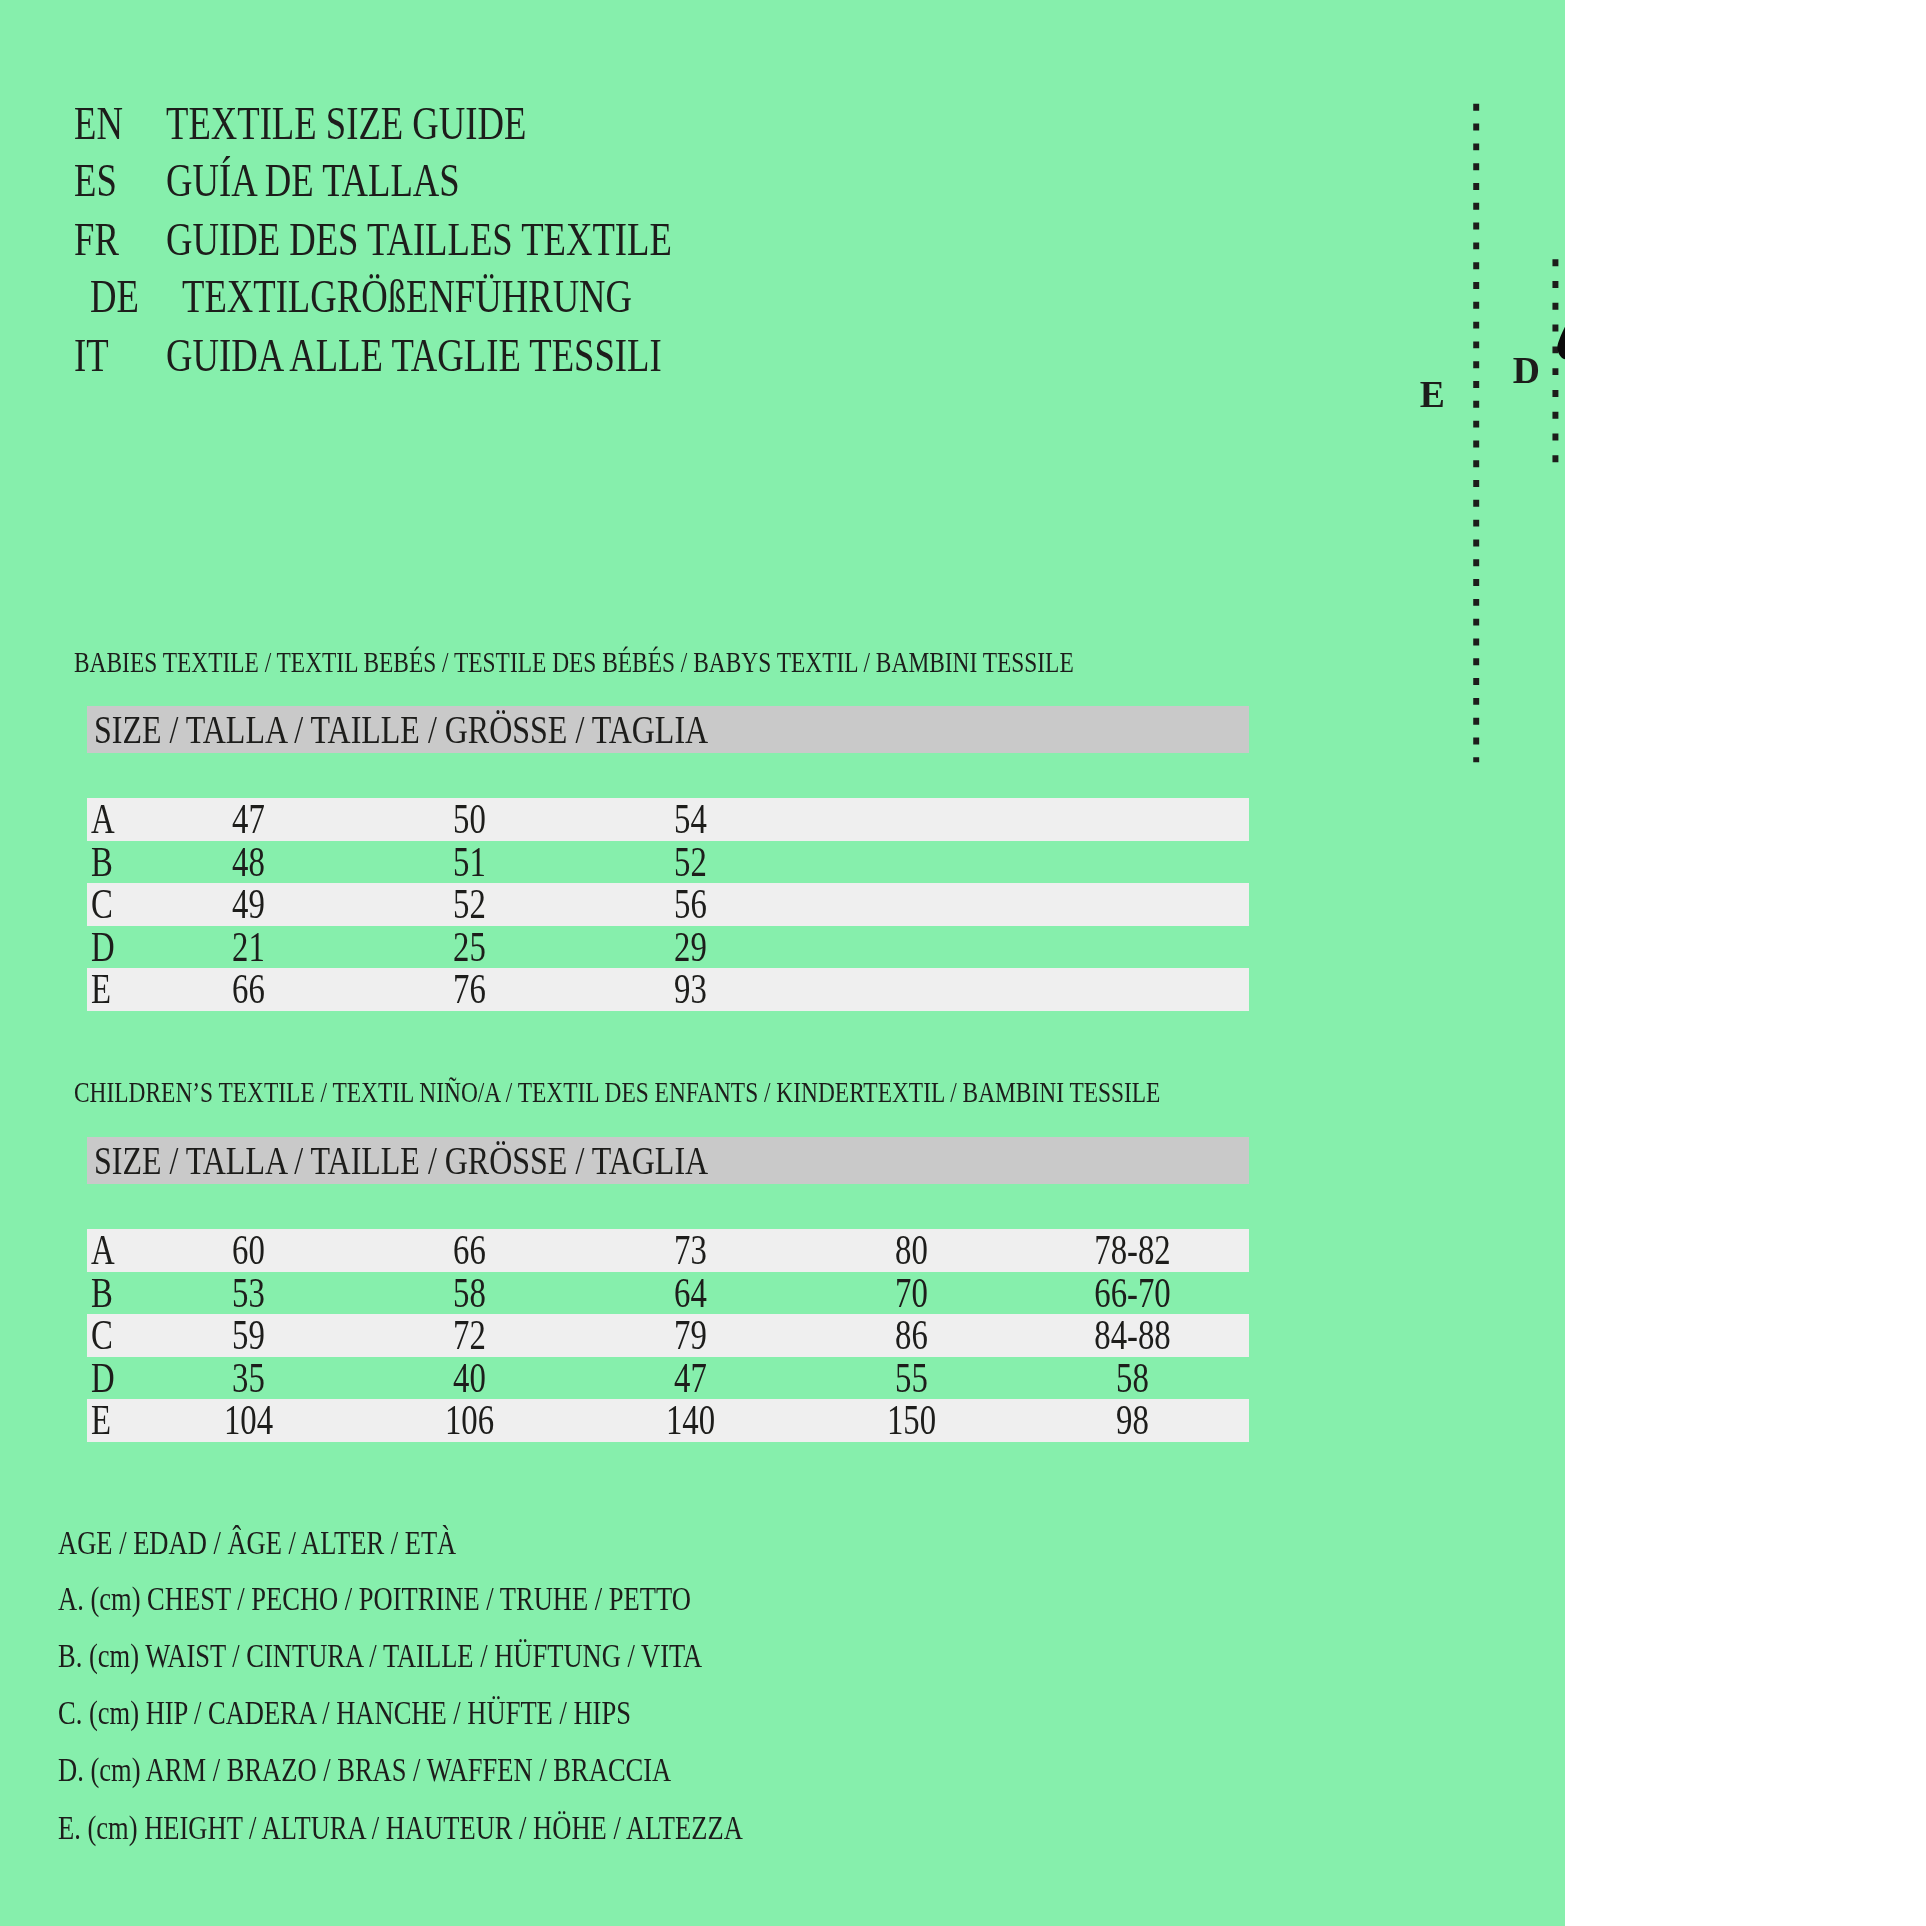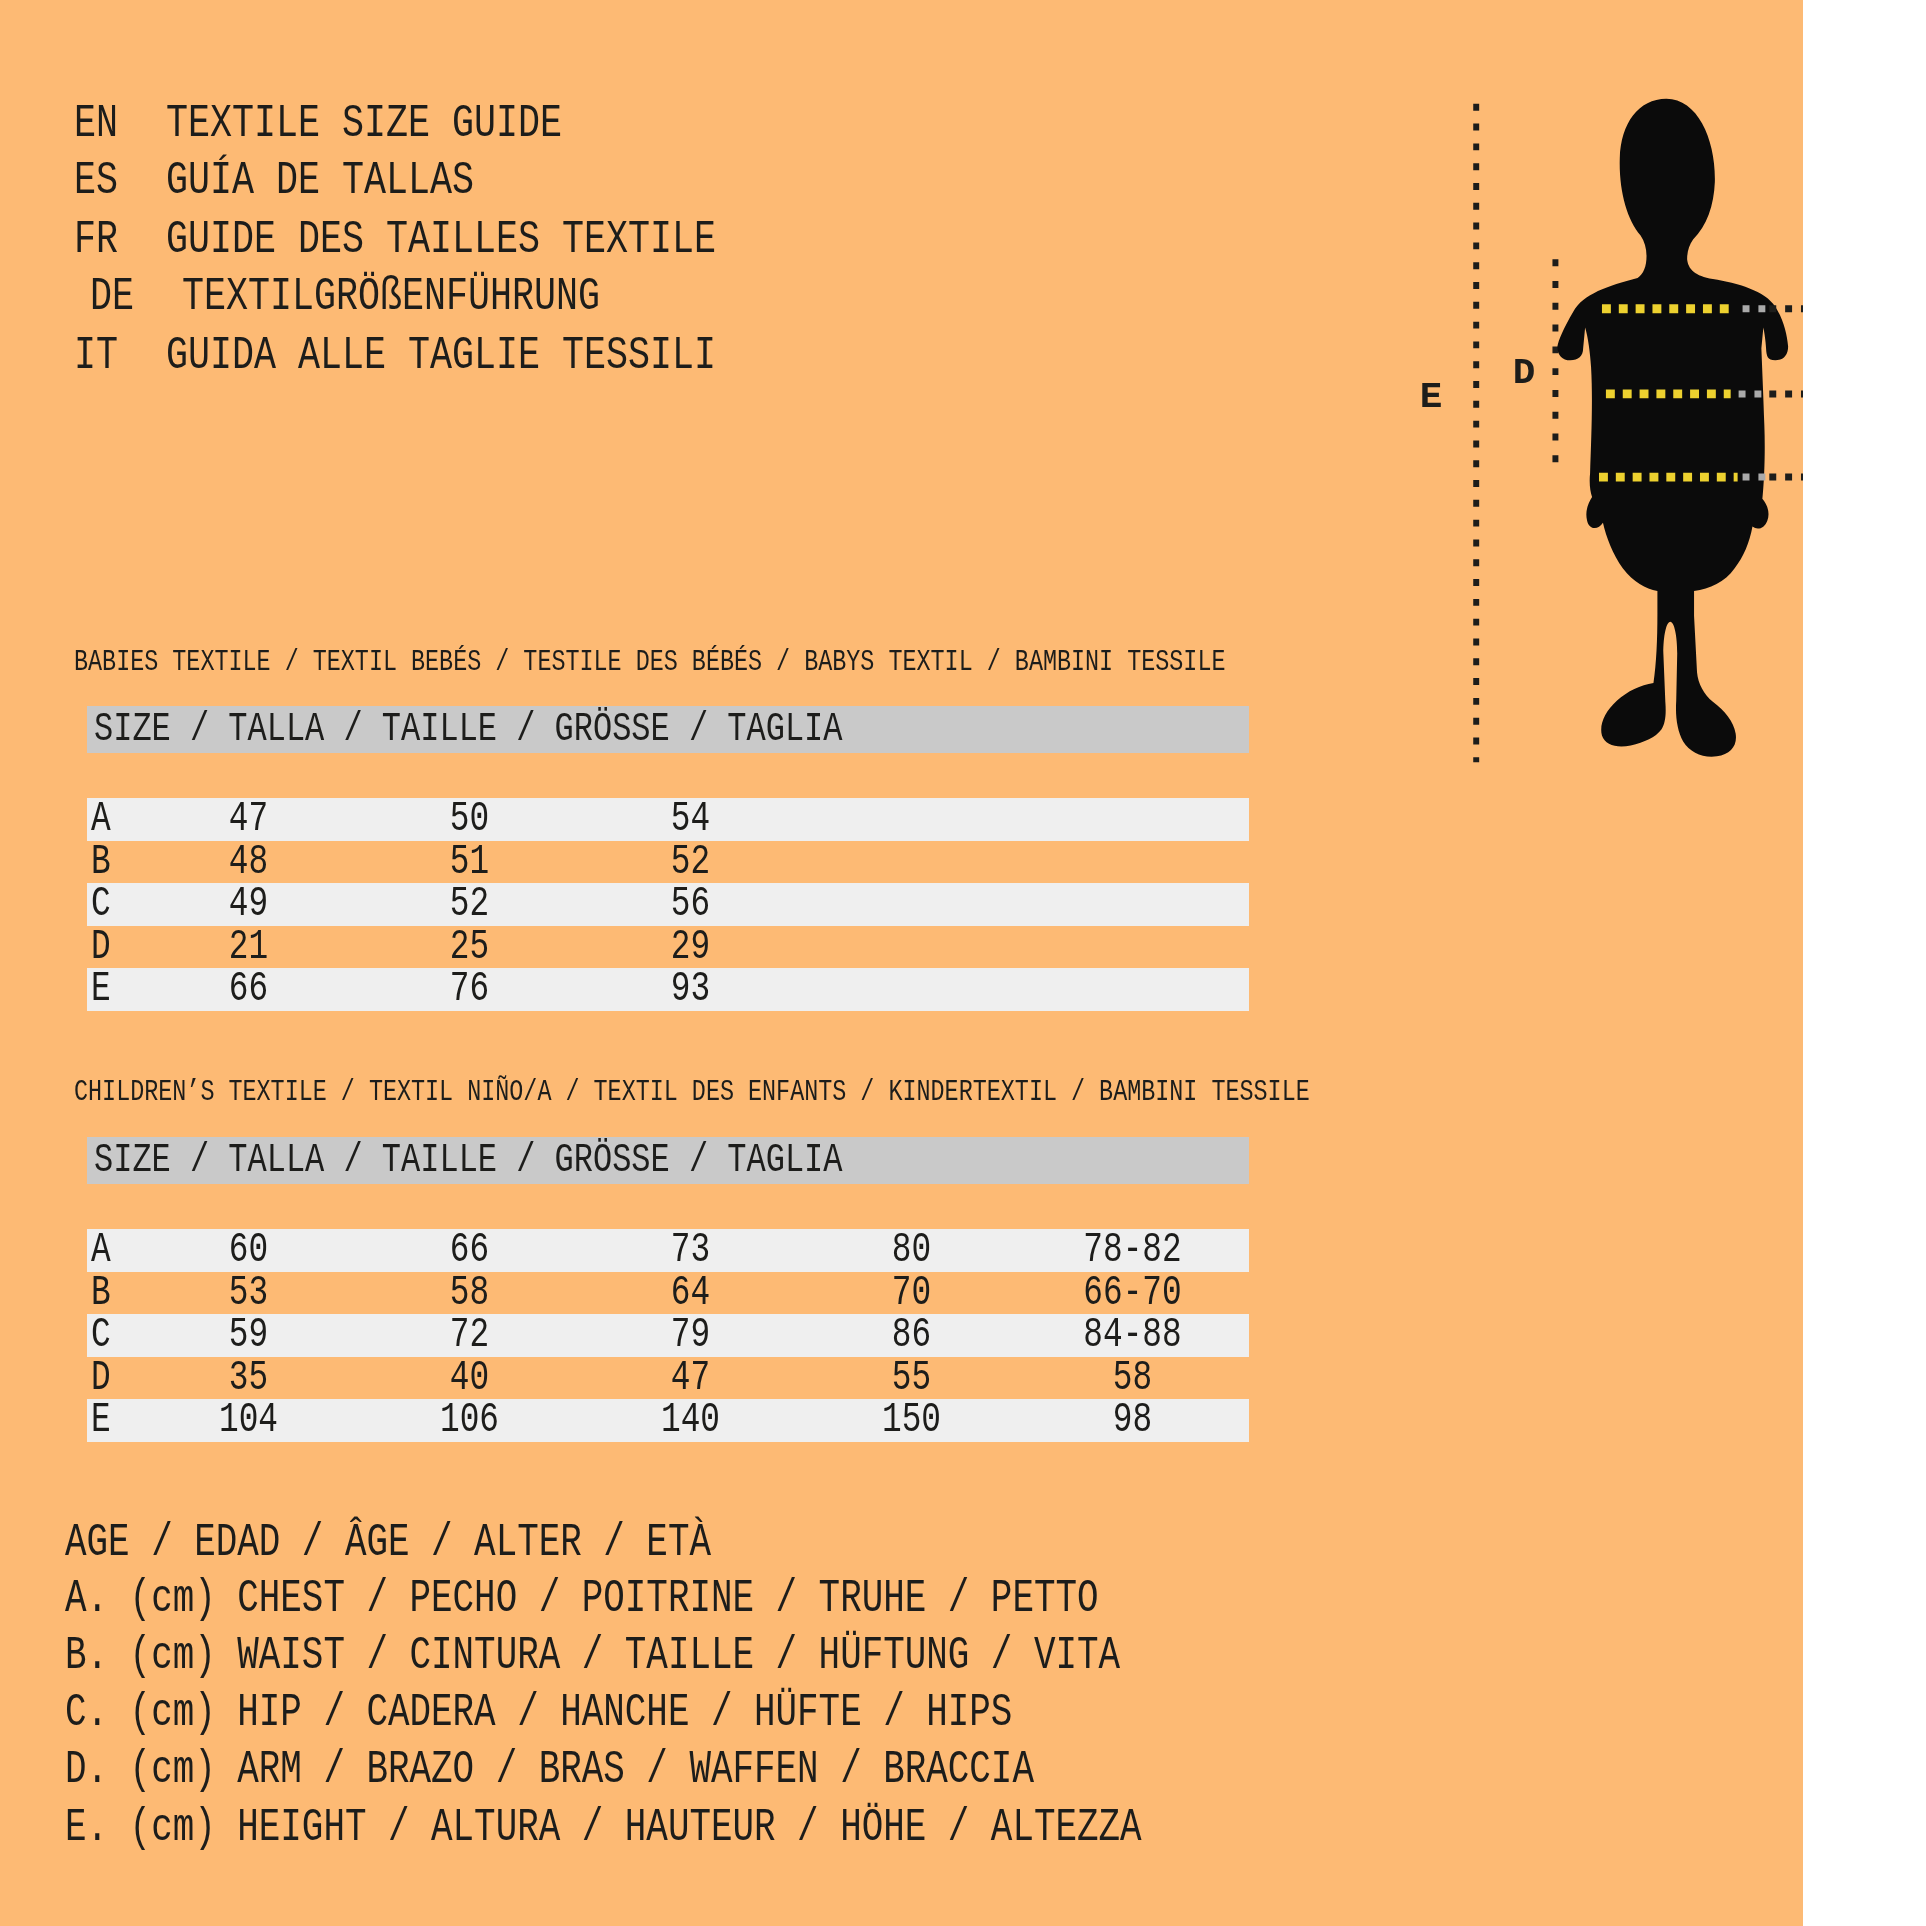--- a/index.html
+++ b/index.html
@@ -1,17 +1,17 @@
 <!DOCTYPE html>
 <html><head>
 <meta charset="utf-8">
 <style>
   html,body{margin:0;padding:0;background:#ffffff;}
-  #page{position:relative;width:1803px;height:1927px;background:#fdba74;overflow:hidden;
-        font-family:Liberation Mono, monospace;color:#1d1d1b;}
+  #page{position:relative;width:1565px;height:1927px;background:#86efac;overflow:hidden;
+        font-family:Liberation Serif, serif;color:#1d1d1b;}
   
   .cx{transform:scaleX(0.78);transform-origin:0 50%;white-space:nowrap;}
   .cxc{transform:scaleX(0.78);transform-origin:50% 50%;white-space:nowrap;}
 
   
   .lang-row{position:absolute;left:74px;height:57px;line-height:57px;font-size:47px;font-weight:500;}
   .lang-code{display:inline-block;width:92px;transform:scaleX(0.78);transform-origin:0 50%;}
   .lang-title{display:inline-block;transform:scaleX(0.78);transform-origin:0 50%;white-space:nowrap;}
 
   
@@ -25,21 +25,21 @@
   .tbl-row.stripe{background:#efefef;}
   .tbl-row.colhead{height:45px;}
   .row-letter{position:absolute;left:4px;top:0;width:69px;height:100%;
               line-height:43px;font-size:42px;font-weight:500;text-align:left;}
   .cell{position:absolute;top:0;width:221px;height:100%;line-height:43px;font-size:42px;
         font-weight:500;text-align:center;}
   .colhead .cell{line-height:45px;}
   .c0{left:51px;} .c1{left:272px;} .c2{left:493px;} .c3{left:714px;} .c4{left:935px;}
 
   
-  .legend-line{position:absolute;left:65px;height:44px;line-height:44px;font-size:46px;font-weight:500;}
+  .legend-line{position:absolute;left:58px;height:44px;line-height:44px;font-size:34px;font-weight:500;}
 
   
   #figure-svg{position:absolute;left:1396px;top:79px;width:505px;height:713px;}
   .fig-label{font-size:38px;font-weight:700;fill:#1d1d1b;}
 </style>
 </head>
 <body>
 
 <div id="page">
 

